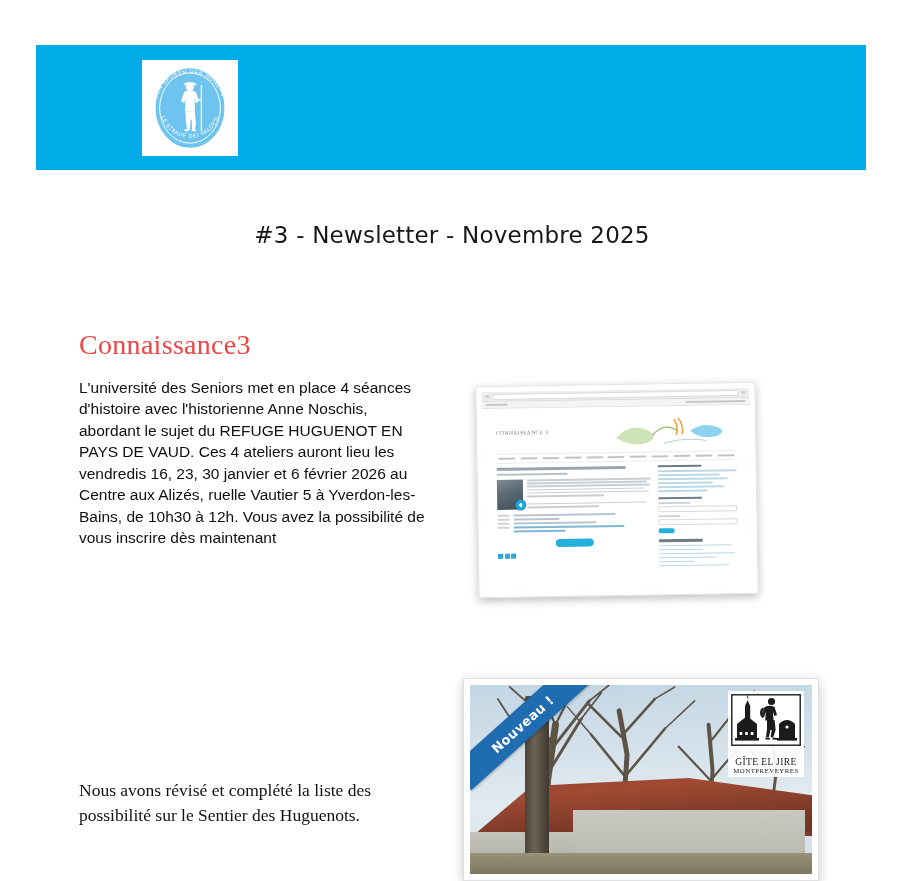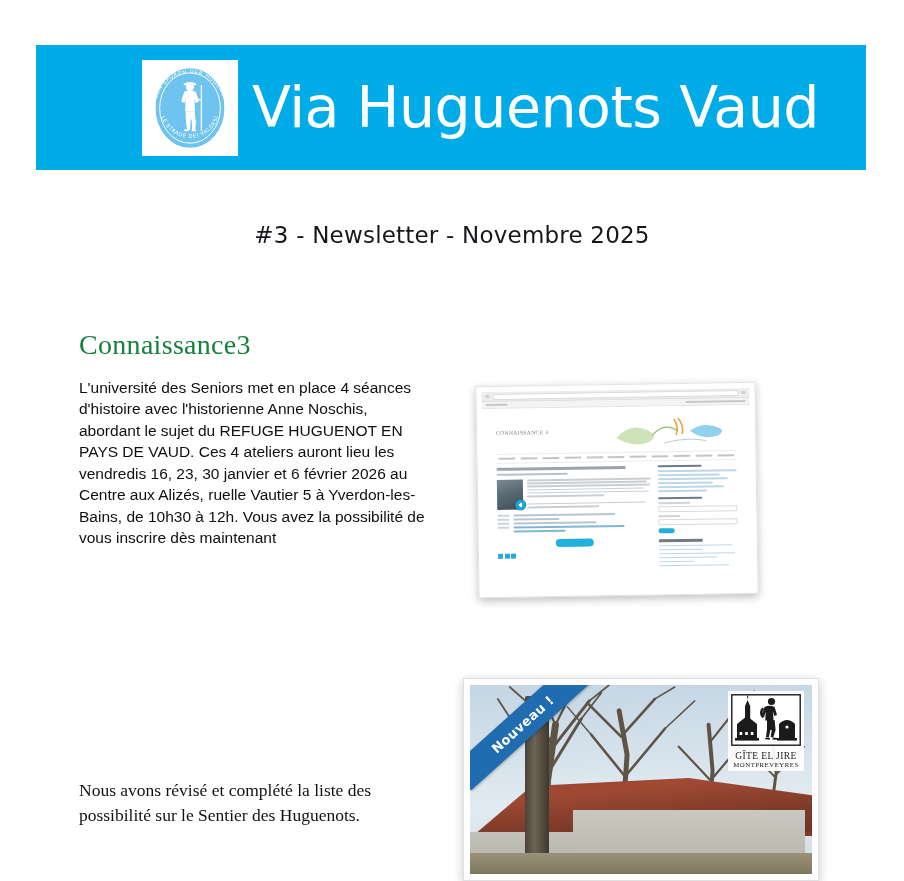--- a/index.html
+++ b/index.html
@@ -72,21 +72,21 @@
   .col-text {
     position: absolute;
     left: 79px;
     top: 330px;
     width: 350px;
   }
   .sec-heading {
     font-family: "Liberation Serif", serif;
     font-size: 28px;
     font-weight: 400;
-    color: #15803d;
+    color: #ef4444;
     margin: 0 0 16px 0;
     line-height: 1.1;
     letter-spacing: 0.3px;
   }
   .body-sans {
     font-family: "Liberation Sans", sans-serif;
     font-size: 15.5px;
     line-height: 21.5px;
     color: #0f0f0f;
     margin: 0;
@@ -337,21 +337,21 @@
     box-sizing: border-box;
     text-align: center;
   }
   .gite-art { display: block; width: 100%; }
   .gite-name {
     font-family: "Liberation Serif", serif;
     font-size: 9.5px;
     color: #1b1b1b;
     letter-spacing: 0.4px;
     line-height: 1.1;
-    margin-top: 5px;
+    margin-top: 11px;
   }
   .gite-town {
     font-family: "Liberation Serif", serif;
     font-size: 6.8px;
     color: #1b1b1b;
     letter-spacing: 0.5px;
     line-height: 1.1;
   }
 </style>
 </head>
@@ -380,21 +380,20 @@
           <ellipse cx="50" cy="26.5" rx="4.6" ry="4.2"></ellipse>
           <path d="M43.5 31.5 q6.5 -2.5 13 0 l3.2 9 q0.8 2.4 -1.2 3 l-2.2 0.7 l-1.2 -6 l0.6 16 l-11.2 0 l0.5 -16 l-1.2 6 l-2.2 -0.7 q-2 -0.6 -1.2 -3 z"></path>
           <path d="M44.8 54.5 l10.6 0 l1.4 13 l-1.2 7.5 l-3.1 0 l-0.6 -12 l-1.2 0 l-0.7 12 l-3.1 0 l-1.3 -7.5 z"></path>
           <rect x="43.4" y="74.2" width="5.2" height="2.1" rx="0.9"></rect>
           <rect x="51.6" y="74.2" width="5.4" height="2.1" rx="0.9"></rect>
           <rect x="62.2" y="24" width="1.5" height="52" rx="0.7"></rect>
           <path d="M56.5 40 q4 -1.5 7 0.6 q-3.6 1.6 -7 0.2 z"></path>
         </g>
       </svg>
     </div>
-    <div class="masthead-title">Via Huguenots Vaud</div>
   </div>
 
   <div class="issue-line">#3 - Newsletter - Novembre 2025</div>
 
   <div class="col-text">
     <h2 class="sec-heading">Connaissance3</h2>
     <p class="body-sans">L'université des Seniors met en place 4 séances d'histoire avec l'historienne Anne Noschis, abordant le sujet du REFUGE HUGUENOT EN PAYS DE VAUD. Ces 4 ateliers auront lieu les vendredis 16, 23, 30 janvier et 6 février 2026 au Centre aux Alizés, ruelle Vautier 5 à Yverdon-les-Bains, de 10h30 à 12h. Vous avez la possibilité de vous inscrire dès maintenant</p>
   </div>
 
   <div class="shot-wrap">

